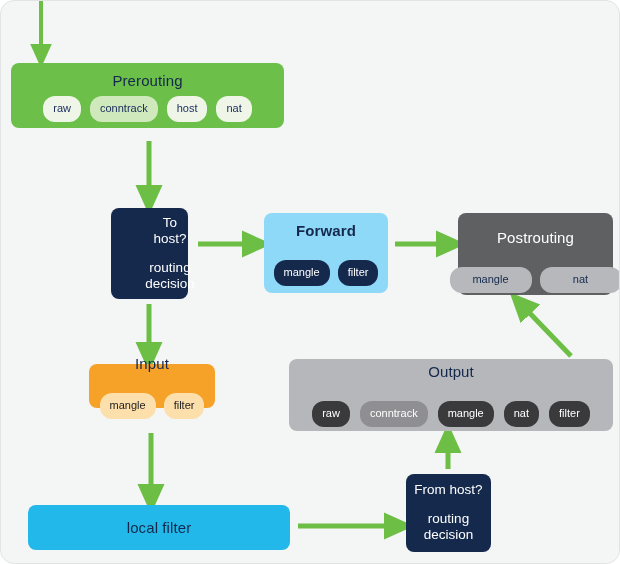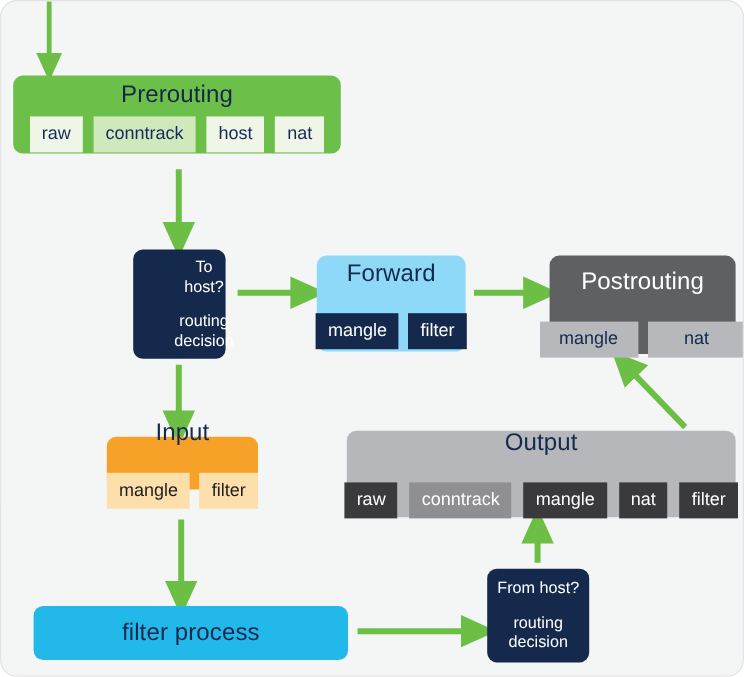--- a/index.html
+++ b/index.html
@@ -21,36 +21,36 @@
   .node {
     position: absolute;
     box-sizing: border-box;
     border-radius: 8px;
     display: flex;
     flex-direction: column;
     align-items: center;
     justify-content: center;
   }
   .node-title {
-    font-size: 20px;
+    font-size: 15px;
     line-height: 1.15;
     text-align: center;
     letter-spacing: 0.1px;
   }
   .chips {
     display: flex;
     flex-direction: row;
     align-items: center;
     justify-content: center;
     gap: 8px;
     margin-top: 21px;
   }
   .chip {
-    border-radius: 0;
-    font-size: 15px;
+    border-radius: 12px;
+    font-size: 11px;
     line-height: 1;
     padding: 7px 10px 8px 10px;
     text-align: center;
     white-space: nowrap;
   }
 
   
   #node-prerouting {
     left: 10px; top: 62px; width: 273px; height: 65px;
     background: #6cc04a;
@@ -68,21 +68,21 @@
     gap: 12px;
   }
   #node-tohost .line { color: #ffffff; font-size: 13.5px; text-align: center; line-height: 1.22; margin-left: 41px; }
 
   
   #node-forward {
     left: 263px; top: 212px; width: 124px; height: 80px;
     background: #8ed8f8;
     padding-top: 2px;
   }
-  #node-forward .node-title { color: #15294d; }
+  #node-forward .node-title { color: #15294d; font-weight: bold; }
   #node-forward .chip { color: #ffffff; background: #15294d; }
 
   
   #node-postrouting {
     left: 457px; top: 212px; width: 155px; height: 82px;
     background: #5f6062;
     padding-top: 14px;
   }
   #node-postrouting .node-title { color: #ffffff; }
   #node-postrouting .chip { color: #15294d; background: #b6b8bb; min-width: 62px; }
@@ -208,21 +208,21 @@
     <div class="chips">
       <div class="chip">raw</div>
       <div class="chip alt">conntrack</div>
       <div class="chip">mangle</div>
       <div class="chip">nat</div>
       <div class="chip">filter</div>
     </div>
   </div>
 
   <div class="node" id="node-localprocess">
-    <div class="node-title">filter process</div>
+    <div class="node-title">local filter</div>
   </div>
 
   <div class="node" id="node-fromhost">
     <div class="line">From host?</div>
     <div>
       <div class="line">routing</div>
       <div class="line">decision</div>
     </div>
   </div>
 

